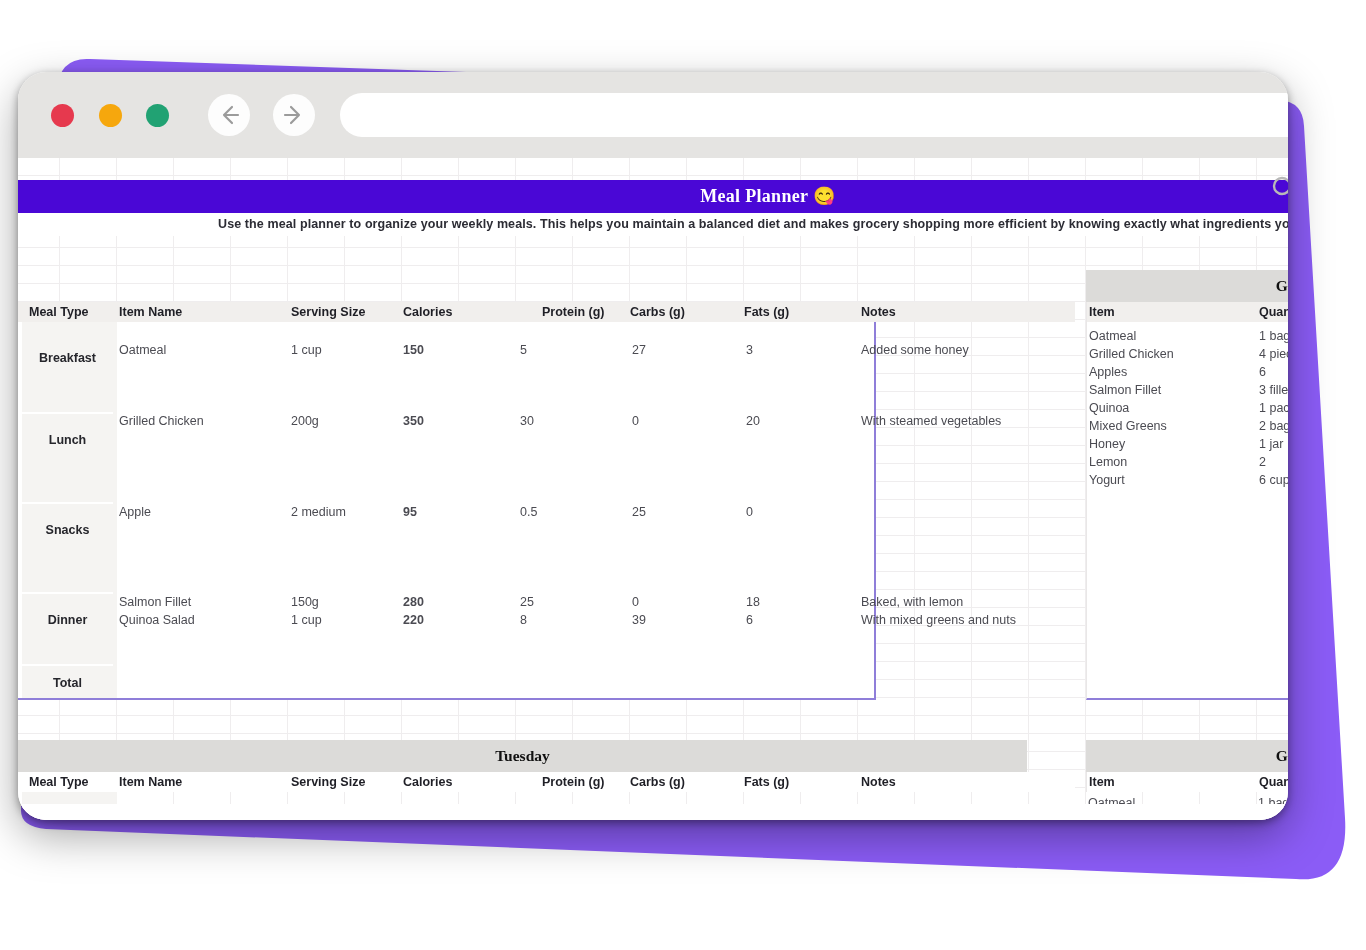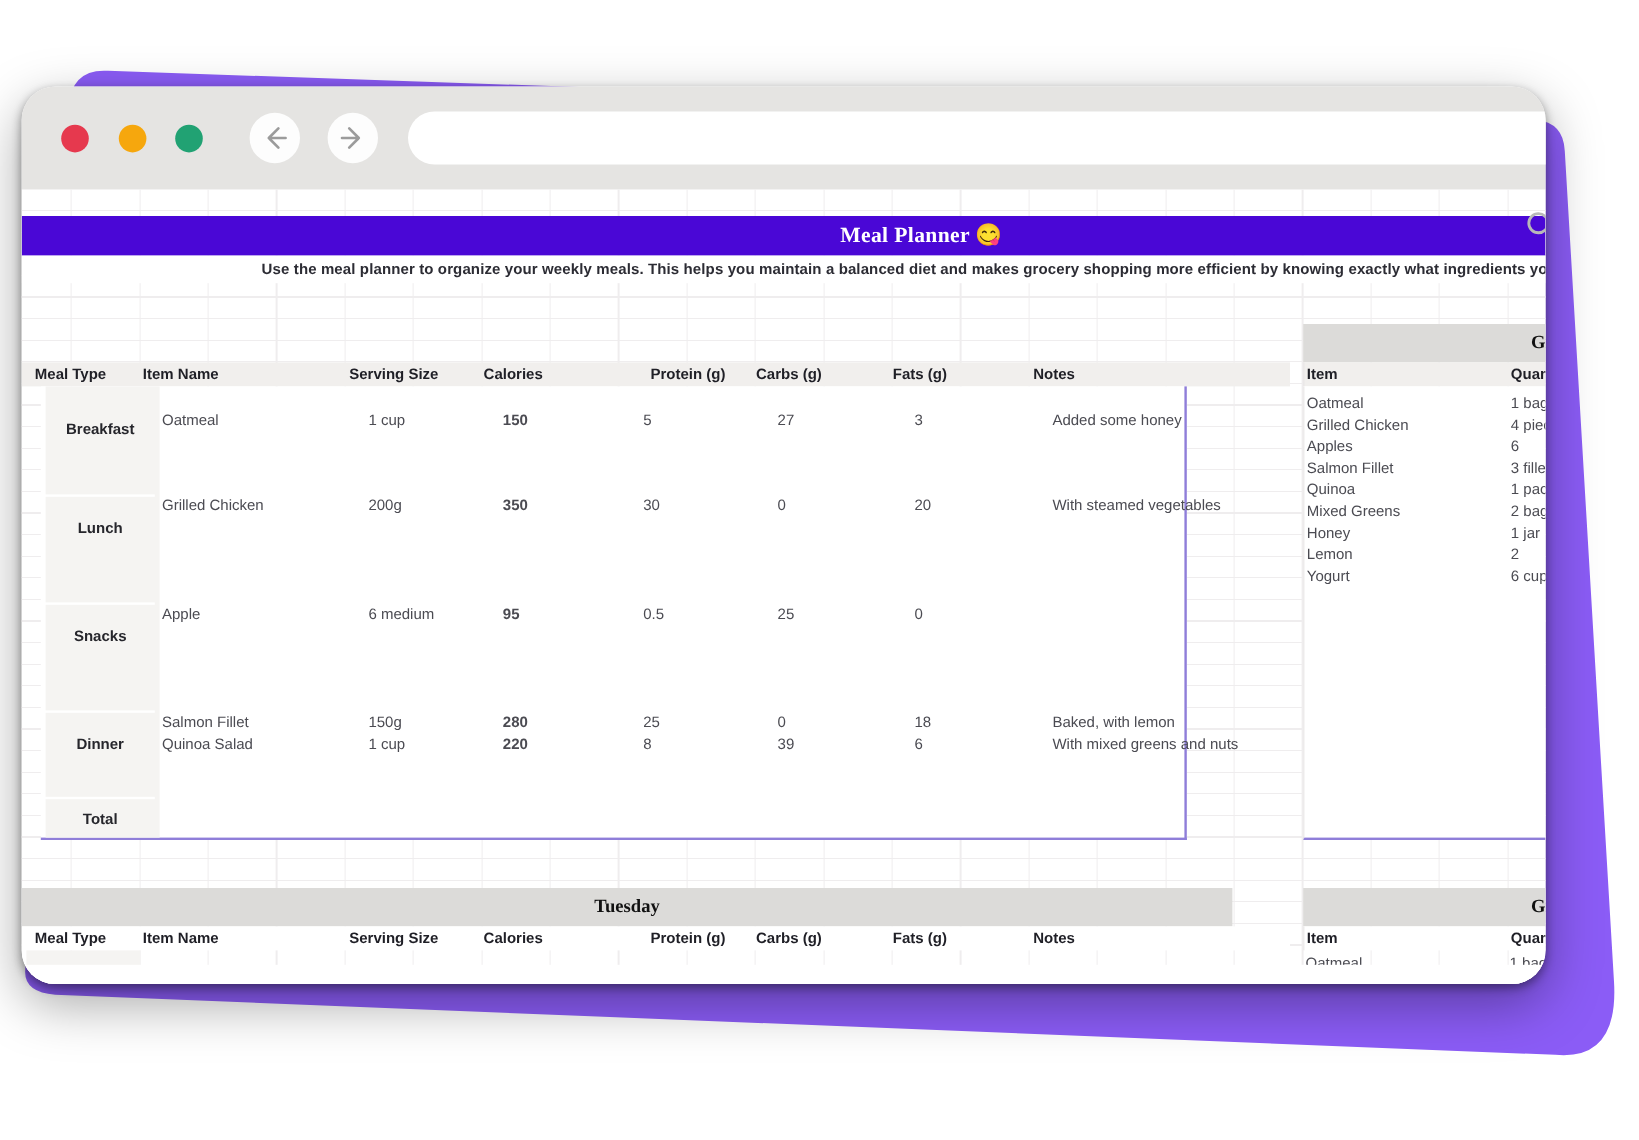--- a/index.html
+++ b/index.html
@@ -43,21 +43,21 @@
   .banner{position:absolute;height:32px;background:#dcdbd9;display:flex;align-items:center;justify-content:center;
     font-family:"Liberation Serif","DejaVu Serif",serif;font-weight:700;font-size:15.5px;color:#111;}
   .day-banner{left:0;width:1009px;}
   .gro-banner{left:1068px;width:464px;}
 
   .hrow{position:absolute;height:20px;background:#f1efed;font-weight:700;font-size:12.5px;color:#1f1f26;padding-left:48px;}
   .day-hrow{left:0;width:1009px;}
   .gro-hrow{left:1068px;width:464px;background:#f1efed;border-left:1px solid #e9e7e7;box-sizing:border-box;}
   .hrow span{position:absolute;top:0;height:20px;line-height:20px;white-space:nowrap;}
 
-  .tbody{position:absolute;left:16px;width:955px;background:#ffffff;
+  .tbody{position:absolute;left:0;width:858px;background:#ffffff;
     border-right:2px solid #8f7ed9;border-bottom:2px solid #8f7ed9;box-sizing:border-box;}
   .mealcol{position:absolute;left:4px;top:0;width:95px;height:100%;background:#f5f4f2;}
   .mealsep{position:absolute;left:0;width:95px;height:2px;background:#ffffff;}
   .meal-label{position:absolute;left:0;width:99px;height:18px;line-height:18px;text-align:center;
     font-weight:700;font-size:12.5px;color:#26262c;white-space:nowrap;}
   .drow{position:absolute;left:0;width:1007px;height:18px;}
   .drow span{position:absolute;top:0;height:18px;line-height:18px;font-size:12.5px;color:#4b4b52;white-space:nowrap;}
   .c-item{left:101px;} .c-serv{left:273px;} .c-cal{left:385px;font-weight:bold;} .c-prot{left:502px;}
   .c-carb{left:614px;} .c-fat{left:728px;} .c-note{left:843px;}
   .h-meal{left:11px;} .h-item{left:101px;} .h-serv{left:273px;text-align:center;} .h-cal{left:385px;}
@@ -151,21 +151,21 @@
           <span class="c-item">Grilled Chicken</span>
           <span class="c-serv">200g</span>
           <span class="c-cal">350</span>
           <span class="c-prot">30</span>
           <span class="c-carb">0</span>
           <span class="c-fat">20</span>
           <span class="c-note">With steamed vegetables</span>
         </div>
         <div class="drow" style="top:181px;">
           <span class="c-item">Apple</span>
-          <span class="c-serv">6 medium</span>
+          <span class="c-serv">2 medium</span>
           <span class="c-cal">95</span>
           <span class="c-prot">0.5</span>
           <span class="c-carb">25</span>
           <span class="c-fat">0</span>
           <span class="c-note"></span>
         </div>
         <div class="drow" style="top:271px;">
           <span class="c-item">Salmon Fillet</span>
           <span class="c-serv">150g</span>
           <span class="c-cal">280</span>

